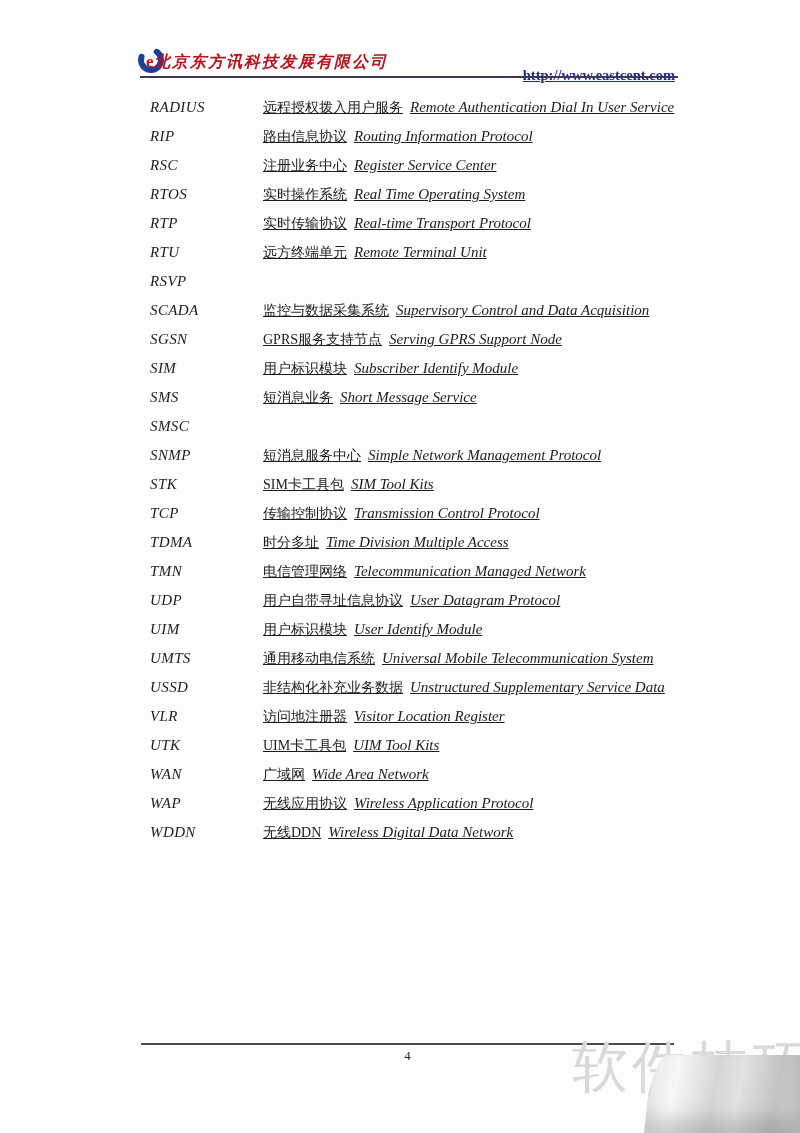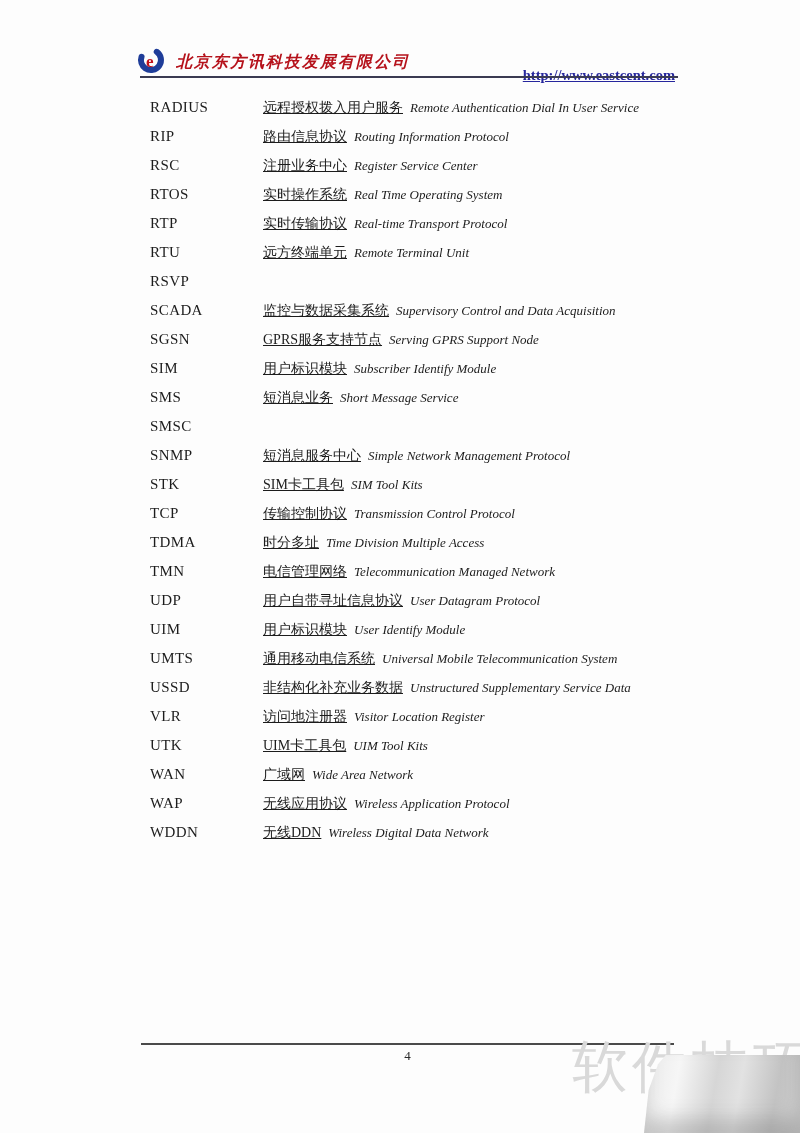--- a/index.html
+++ b/index.html
@@ -20,21 +20,21 @@
   
   .header-logo {
     position: absolute;
     left: 137px;
     top: 45px;
     width: 30px;
     height: 30px;
   }
   .company-name {
     position: absolute;
-    left: 176px;
+    left: 154px;
     top: 52px;
     font-size: 16px;
     font-weight: bold;
     font-style: italic;
     letter-spacing: 2px;
     color: #b5121b;
     white-space: nowrap;
   }
   .site-link {
     position: absolute;
@@ -66,32 +66,34 @@
     height: 29px;
     display: flex;
     align-items: flex-start;
     white-space: nowrap;
   }
   .abbr {
     width: 113px;
     flex: 0 0 113px;
     font-size: 15px;
     letter-spacing: 0.4px;
+    font-style: italic;
   }
   .def {
     font-size: 14px;
   }
   .cn {
     margin-right: 7px;
     font-size: 14px;
     text-decoration: underline;
   }
   .en {
     font-style: italic;
-    font-size: 13px;
+    font-size: 15px;
+    text-decoration: underline;
   }
 
   
   .footer-rule {
     position: absolute;
     left: 141px;
     top: 1043px;
     width: 533px;
     height: 0;
     border-top: 2px solid #4a4a4a;

